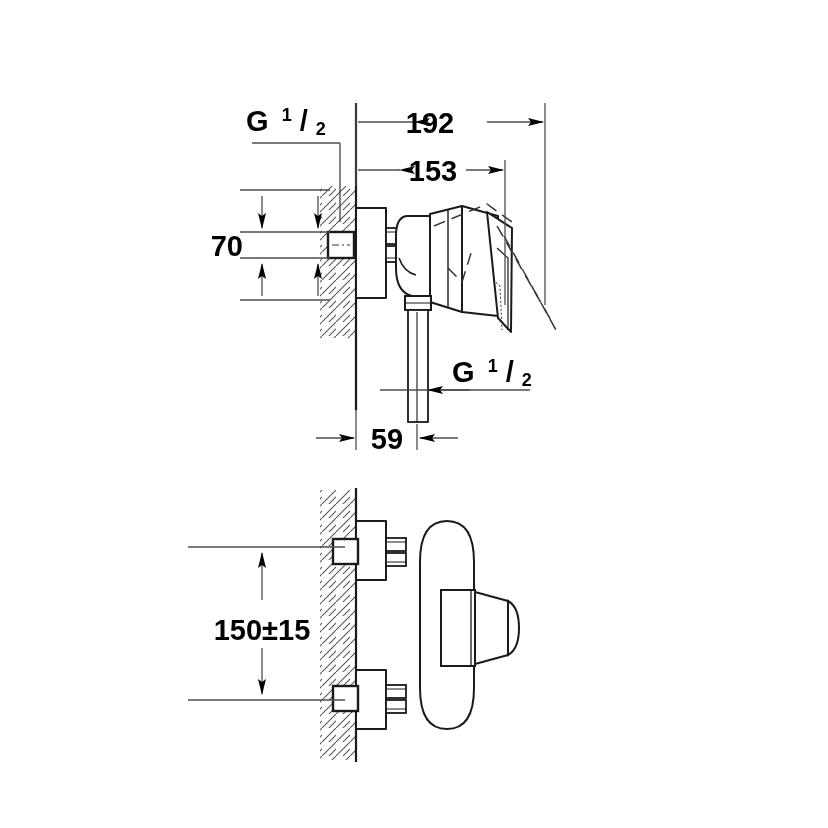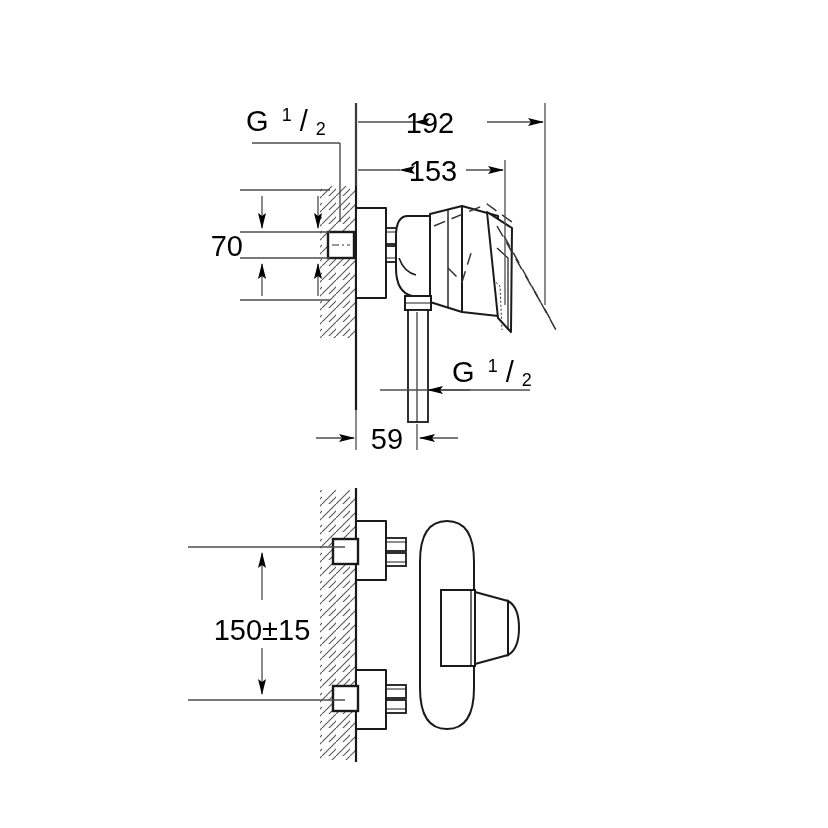--- a/index.html
+++ b/index.html
@@ -1,19 +1,19 @@
 <!DOCTYPE html>
 <html><head>
 <meta charset="utf-8">
 <title>Technical Drawing</title>
 <style>
   html,body{margin:0;padding:0;background:#ffffff;}
   body{width:828px;height:828px;overflow:hidden;
        font-family:"Liberation Sans","DejaVu Sans",sans-serif;}
-  #sheet{position:relative;width:828px;height:828px;background:#bef264;}
+  #sheet{position:relative;width:828px;height:828px;background:#bef264;font-weight:bold;}
   #sheet svg{display:block;}
   .dimtxt{font-family:"Liberation Sans","DejaVu Sans",sans-serif;
           font-size:29px;fill:#000000;}
   .dimtxt-sup{font-family:"Liberation Sans","DejaVu Sans",sans-serif;
           font-size:18px;fill:#000000;}
 </style>
 </head>
 <body>
 
 <div id="sheet">

